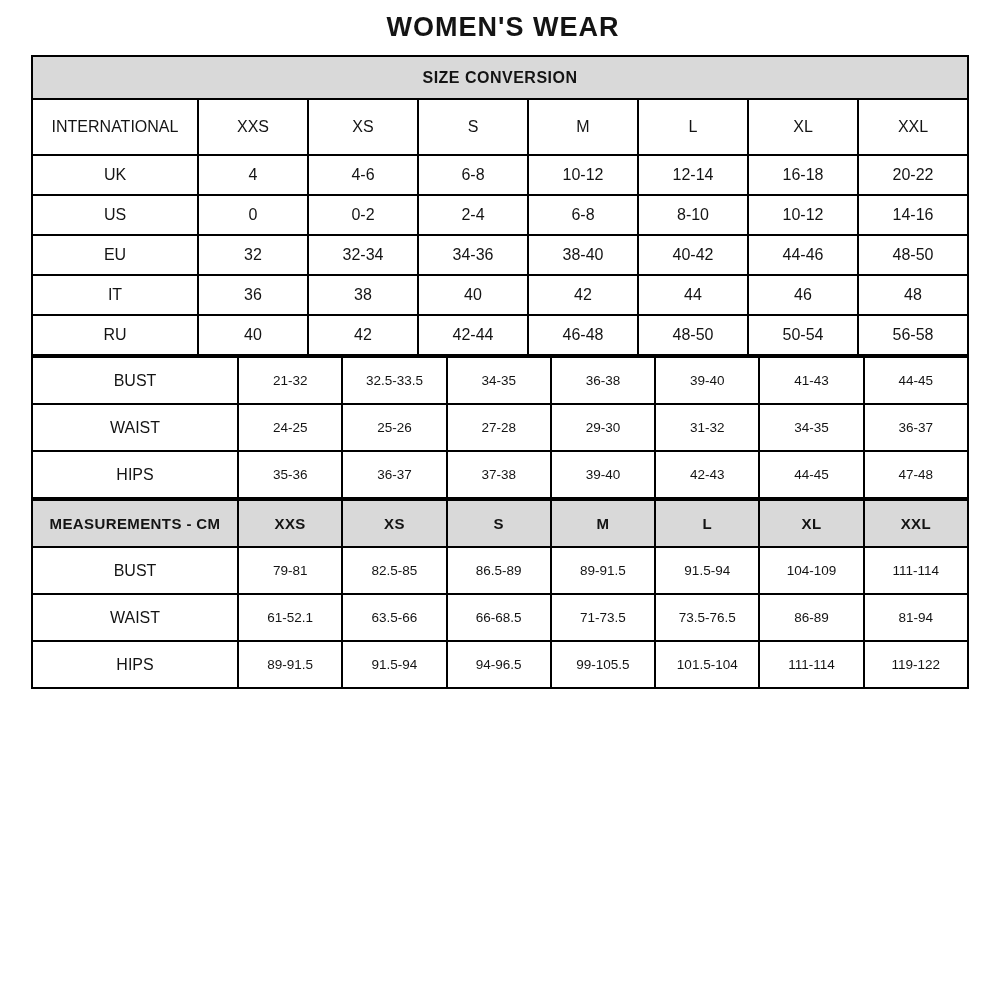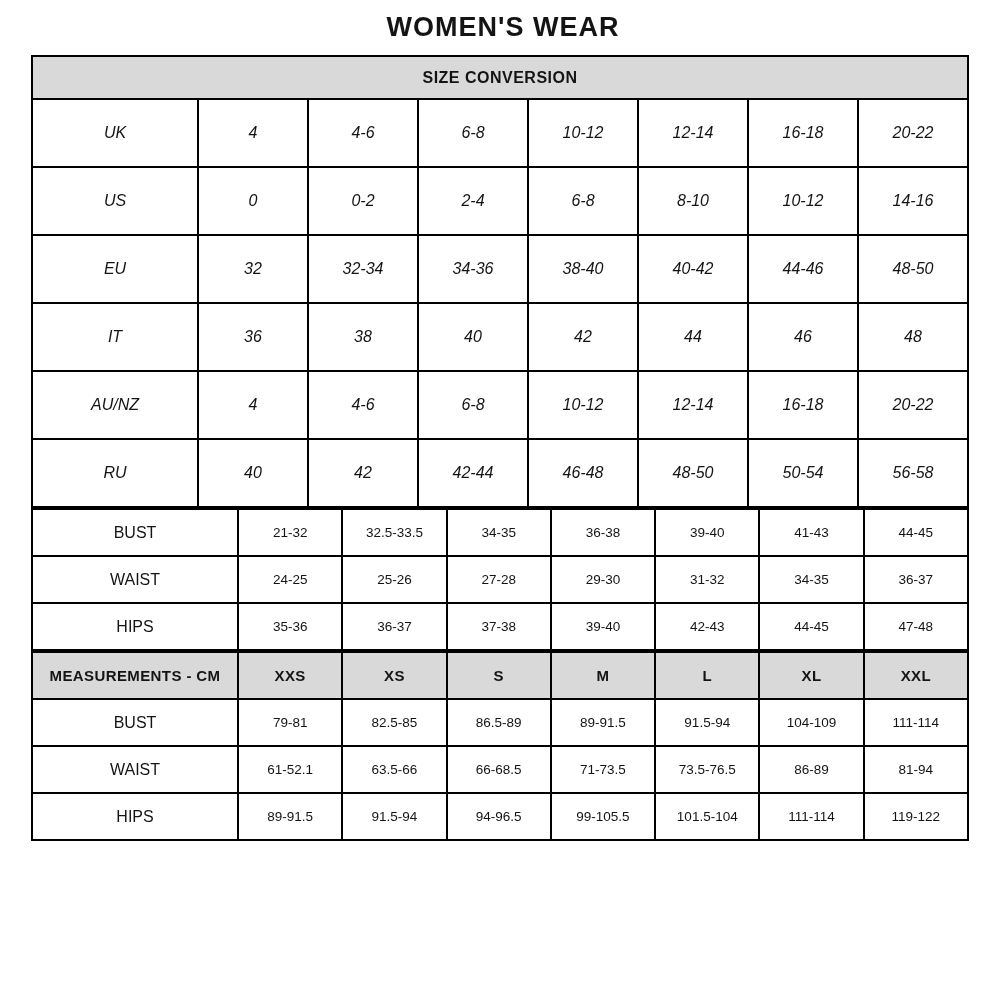--- a/index.html
+++ b/index.html
@@ -49,21 +49,21 @@
     font-size: 16px;
     font-weight: 700;
     letter-spacing: 0.5px;
   }
   .t-conversion th.plainhead {
     height: 56px;
     background: #ffffff;
     font-size: 16px;
     font-weight: 400;
   }
-  .t-conversion td { height: 68px; font-size: 16px; font-style: italic; }
+  .t-conversion td { height: 40px; font-size: 16px; }
   .t-conversion td.rowlabel { font-size: 16px; }
   
   .t-meas { margin-top: 13px; }
   .t-meas col.first-col { width: 206px; }
   .t-meas th.grayhead {
     height: 47px;
     background: #d9d9d9;
     font-size: 15px;
     font-weight: 700;
     letter-spacing: 0.4px;
@@ -86,20 +86,30 @@
         <col>
         <col>
         <col>
         <col>
       </colgroup>
       <tbody>
         <tr>
           <th class="banner" colspan="8">SIZE CONVERSION</th>
         </tr>
         <tr>
+          <th class="plainhead">INTERNATIONAL</th>
+          <th class="plainhead">XXS</th>
+          <th class="plainhead">XS</th>
+          <th class="plainhead">S</th>
+          <th class="plainhead">M</th>
+          <th class="plainhead">L</th>
+          <th class="plainhead">XL</th>
+          <th class="plainhead">XXL</th>
+        </tr>
+        <tr>
           <td class="rowlabel">UK</td>
           <td class="value">4</td>
           <td class="value">4-6</td>
           <td class="value">6-8</td>
           <td class="value">10-12</td>
           <td class="value">12-14</td>
           <td class="value">16-18</td>
           <td class="value">20-22</td>
         </tr>
         <tr>
@@ -126,30 +136,20 @@
           <td class="rowlabel">IT</td>
           <td class="value">36</td>
           <td class="value">38</td>
           <td class="value">40</td>
           <td class="value">42</td>
           <td class="value">44</td>
           <td class="value">46</td>
           <td class="value">48</td>
         </tr>
         <tr>
-          <td class="rowlabel">AU/NZ</td>
-          <td class="value">4</td>
-          <td class="value">4-6</td>
-          <td class="value">6-8</td>
-          <td class="value">10-12</td>
-          <td class="value">12-14</td>
-          <td class="value">16-18</td>
-          <td class="value">20-22</td>
-        </tr>
-        <tr>
           <td class="rowlabel">RU</td>
           <td class="value">40</td>
           <td class="value">42</td>
           <td class="value">42-44</td>
           <td class="value">46-48</td>
           <td class="value">48-50</td>
           <td class="value">50-54</td>
           <td class="value">56-58</td>
         </tr>
       </tbody>

